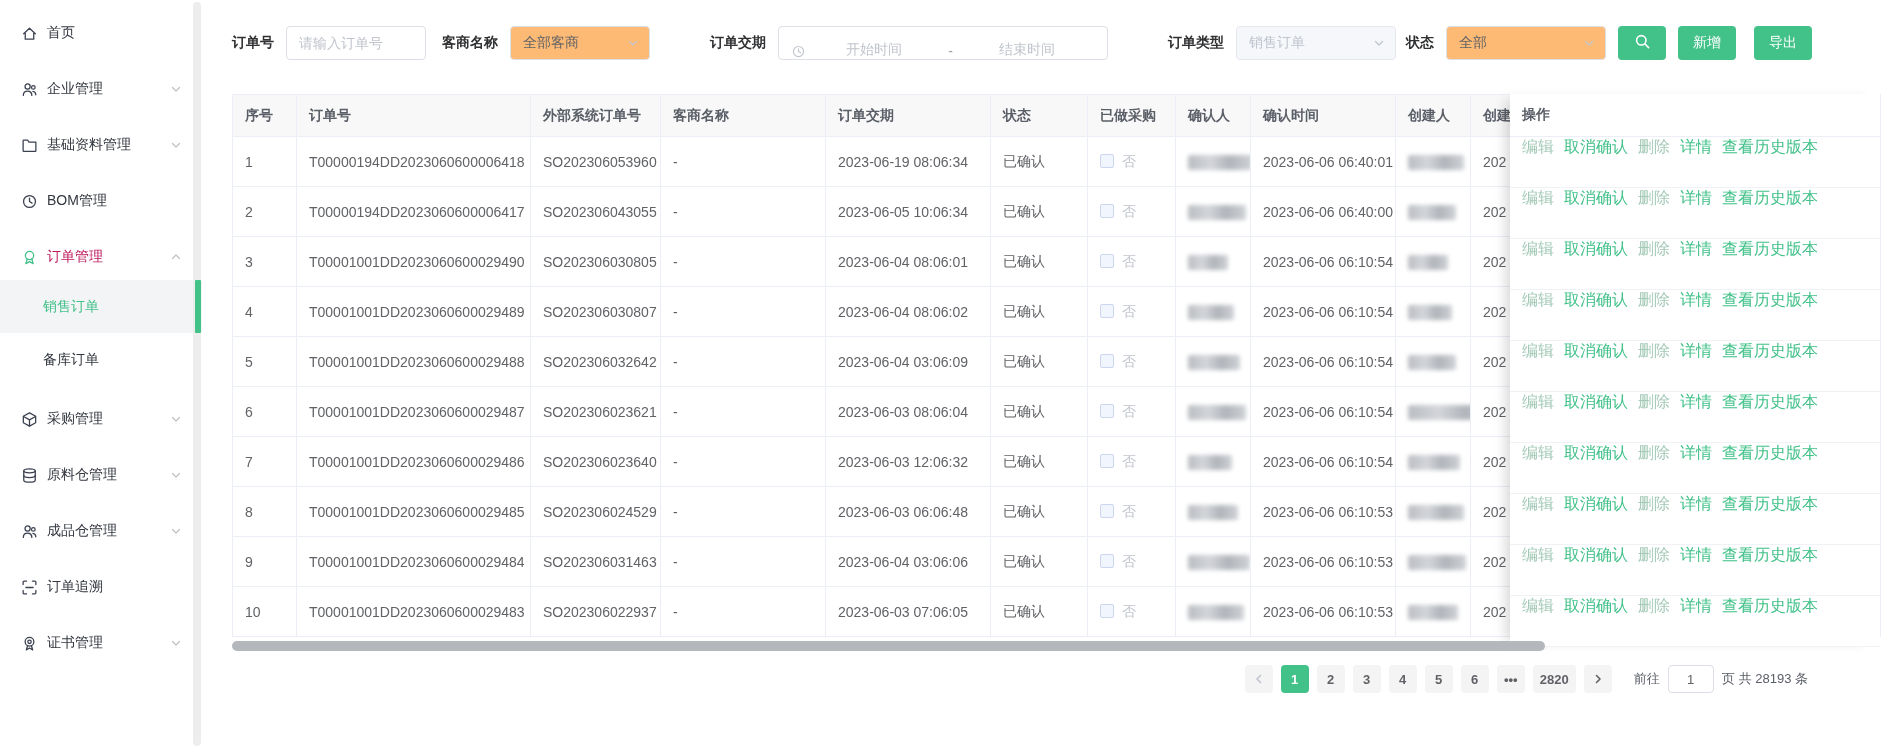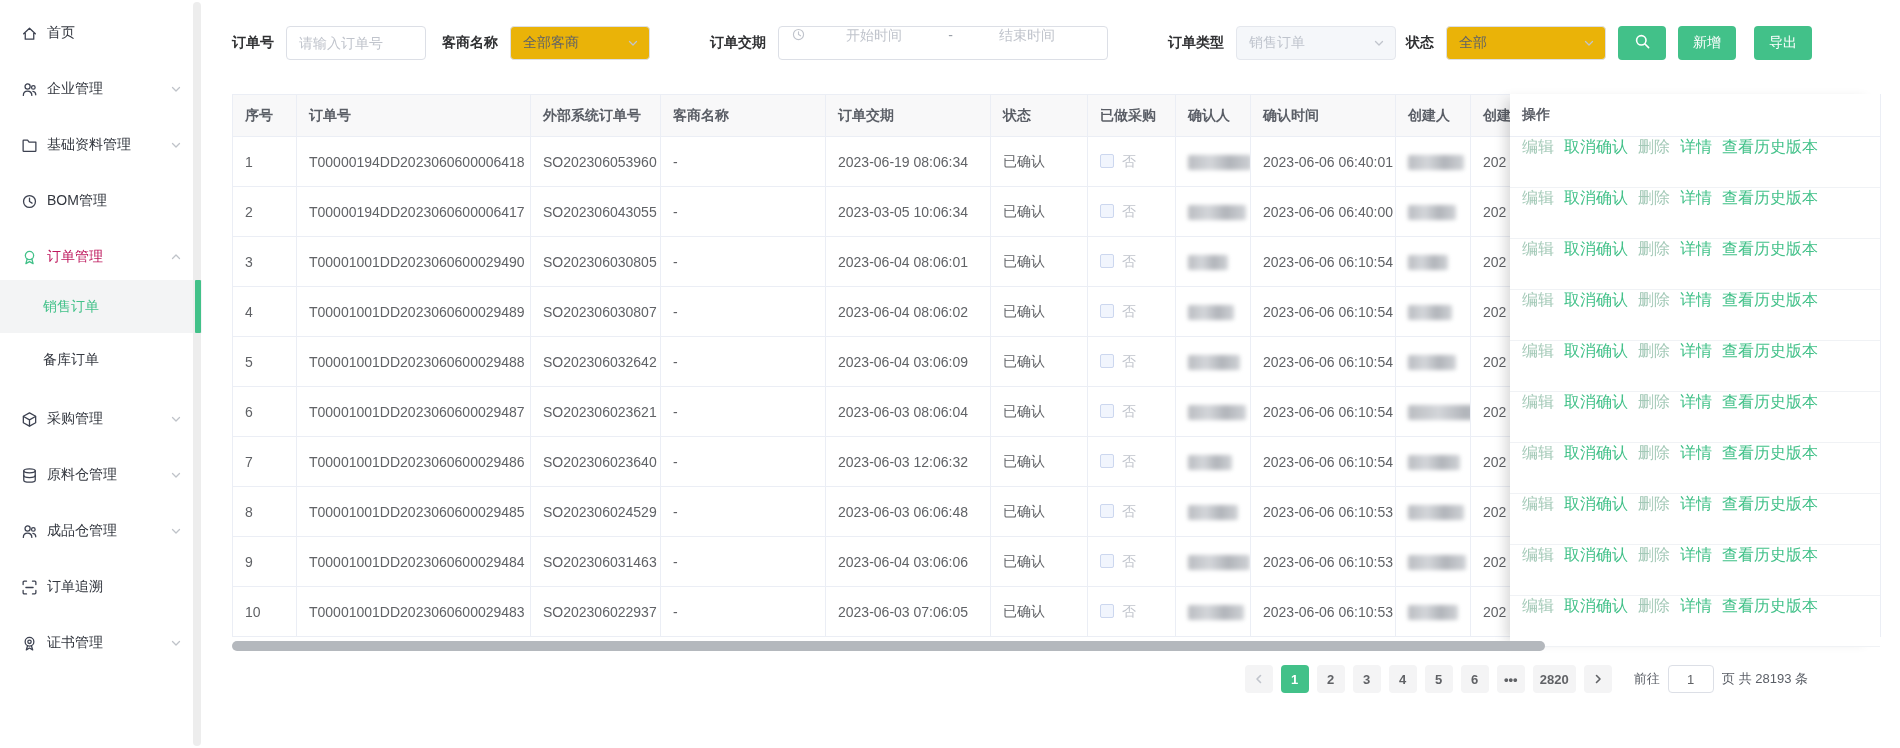--- a/index.html
+++ b/index.html
@@ -24,24 +24,24 @@
   .sub-item.active::after { content:''; position:absolute; right:1px; top:0; bottom:0; width:6px; background:#42c189; z-index:2; border-radius:1px; }
 
   
   .main { flex:1; padding:26px 20px 0 30px; background:#fff; min-width:0; }
 
   
   .filters { display:flex; align-items:center; height:34px; margin-bottom:34px; white-space:nowrap; font-size:14px; }
   .f-label { font-weight:700; color:#303133; margin-right:12px; }
   .f-input { width:140px; height:34px; border:1px solid #dcdfe6; border-radius:4px; padding:0 12px; font-size:14px; color:#0f172a; outline:none; font-family:inherit; }
   .f-input::placeholder { color:#c0c4cc; }
-  .f-select { height:34px; border:1px solid #dcdfe6; border-radius:4px; background:#eab308; display:flex; align-items:center; justify-content:space-between; padding:0 10px 0 12px; color:#606266; cursor:pointer; }
+  .f-select { height:34px; border:1px solid #dcdfe6; border-radius:4px; background:#fdba74; display:flex; align-items:center; justify-content:space-between; padding:0 10px 0 12px; color:#606266; cursor:pointer; }
   .f-select .chev { color:#c0c4cc; display:flex; }
   .f-select.disabled { background:#f5f7fa; color:#bfc4cd; border-color:#e4e7ed; cursor:not-allowed; }
-  .f-daterange { width:330px; height:34px; border:1px solid #dcdfe6; border-radius:4px; display:flex; align-items:flex-start; padding:0 12px; color:#c0c4cc; font-size:14px; }
+  .f-daterange { width:330px; height:34px; border:1px solid #dcdfe6; border-radius:4px; display:flex; align-items:flex-end; padding:0 12px; color:#c0c4cc; font-size:14px; }
   .f-daterange .dr-part { flex:1; text-align:center; }
   .f-daterange .dr-sep { color:#9aa0a8; padding:0 6px; }
   .f-daterange .clk { display:flex; color:#c0c4cc; }
   .btn { height:34px; border:none; border-radius:4px; background:#42c189; color:#fff; font-size:14px; padding:0 15px; cursor:pointer; font-family:inherit; }
   .btn.icon-btn { width:48px; display:flex; align-items:center; justify-content:center; padding:0; }
 
   
   .table-wrap { position:relative; width:1648px; }
   table.grid { border-collapse:collapse; table-layout:fixed; width:1648px; font-size:14px; }
   .grid th, .grid td { border:1px solid #ebeef5; padding:0 12px; text-align:left; white-space:nowrap; overflow:hidden; }
@@ -316,21 +316,21 @@
             <td><span class="blur" style="width: 64px;"></span></td>
             <td>2023-06-06 06:40:01</td>
             <td><span class="blur" style="width: 56px;"></span></td>
             <td>202</td>
           </tr>
           <tr>
             <td>2</td>
             <td>T00000194DD2023060600006417</td>
             <td>SO202306043055</td>
             <td>-</td>
-            <td>2023-03-05 10:06:34</td>
+            <td>2023-06-05 10:06:34</td>
             <td>已确认</td>
             <td><span class="cb"></span><span class="muted">否</span></td>
             <td><span class="blur" style="width: 58px;"></span></td>
             <td>2023-06-06 06:40:00</td>
             <td><span class="blur" style="width: 48px;"></span></td>
             <td>202</td>
           </tr>
           <tr>
             <td>3</td>
             <td>T00001001DD2023060600029490</td>

